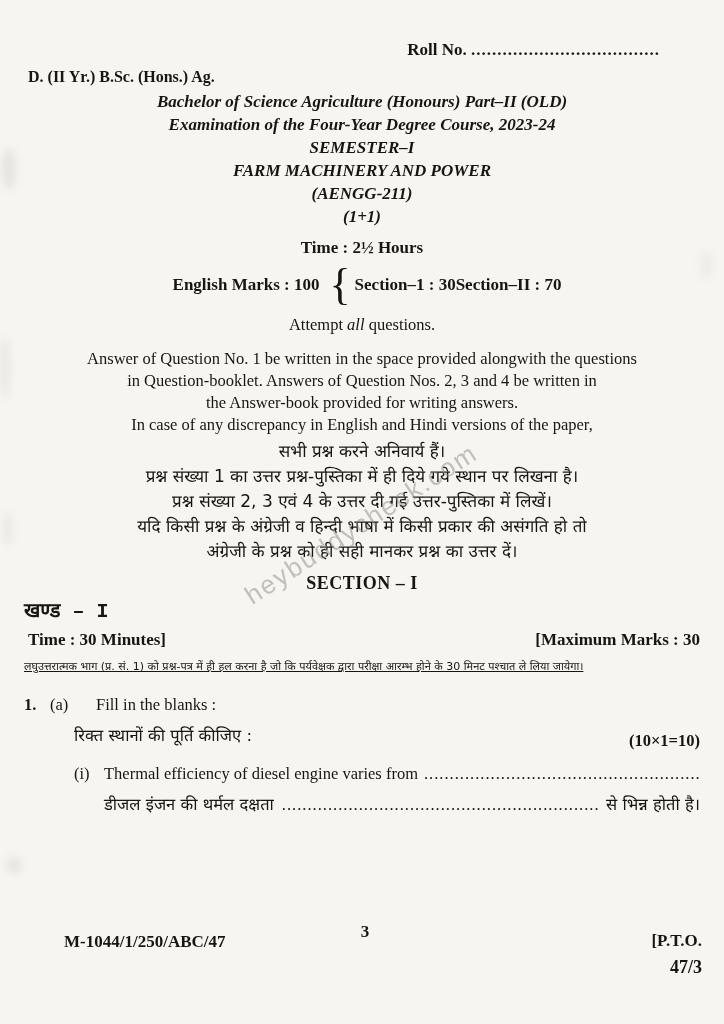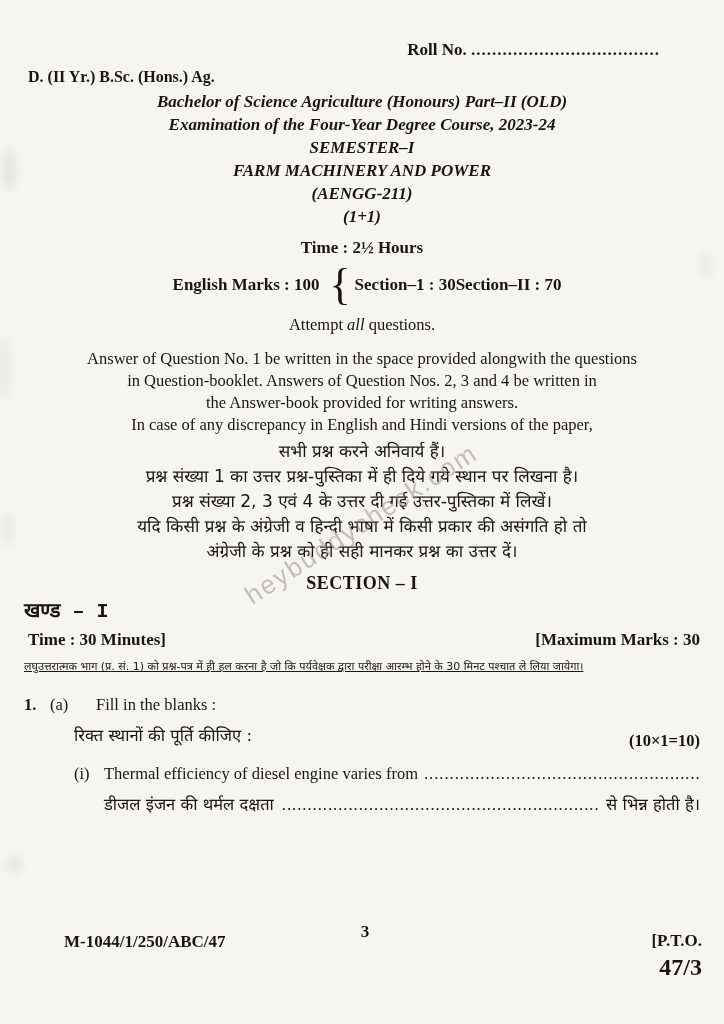--- a/index.html
+++ b/index.html
@@ -58,21 +58,21 @@
   .sub-text { white-space:nowrap; }
   .dotfill { flex:1; overflow:hidden; white-space:nowrap; letter-spacing:1px; margin-left:6px; }
   .sub-hi-row { margin-top:5px; display:flex; padding-left:80px; font-size:16.5px; height:26px; align-items:baseline; }
   .sub-hi-row .dotfill { margin:0 8px; }
 
   
   .footer { position:absolute; left:28px; right:22px; top:920px; font-weight:bold; font-size:17px; }
   .f-left { position:absolute; left:0; top:12px;margin-left:36px; }
   .f-center { position:absolute; left:50%; transform:translateX(-50%); top:2px; }
   .f-right { position:absolute; right:0; top:8px; text-align:right; line-height:26px; }
-  .f-right .paper-code { font-size:24px; }
+  .f-right .paper-code { font-size:18px; }
 
   
   .watermark {
     position:absolute; left:256px; top:580px;
     transform:rotate(-33deg); transform-origin:left bottom;
     font-family:"Liberation Sans", sans-serif;
     font-size:26px; letter-spacing:2px;
     color:#8f8a84; opacity:0.5; white-space:nowrap;
     z-index:3; pointer-events:none;
   }

